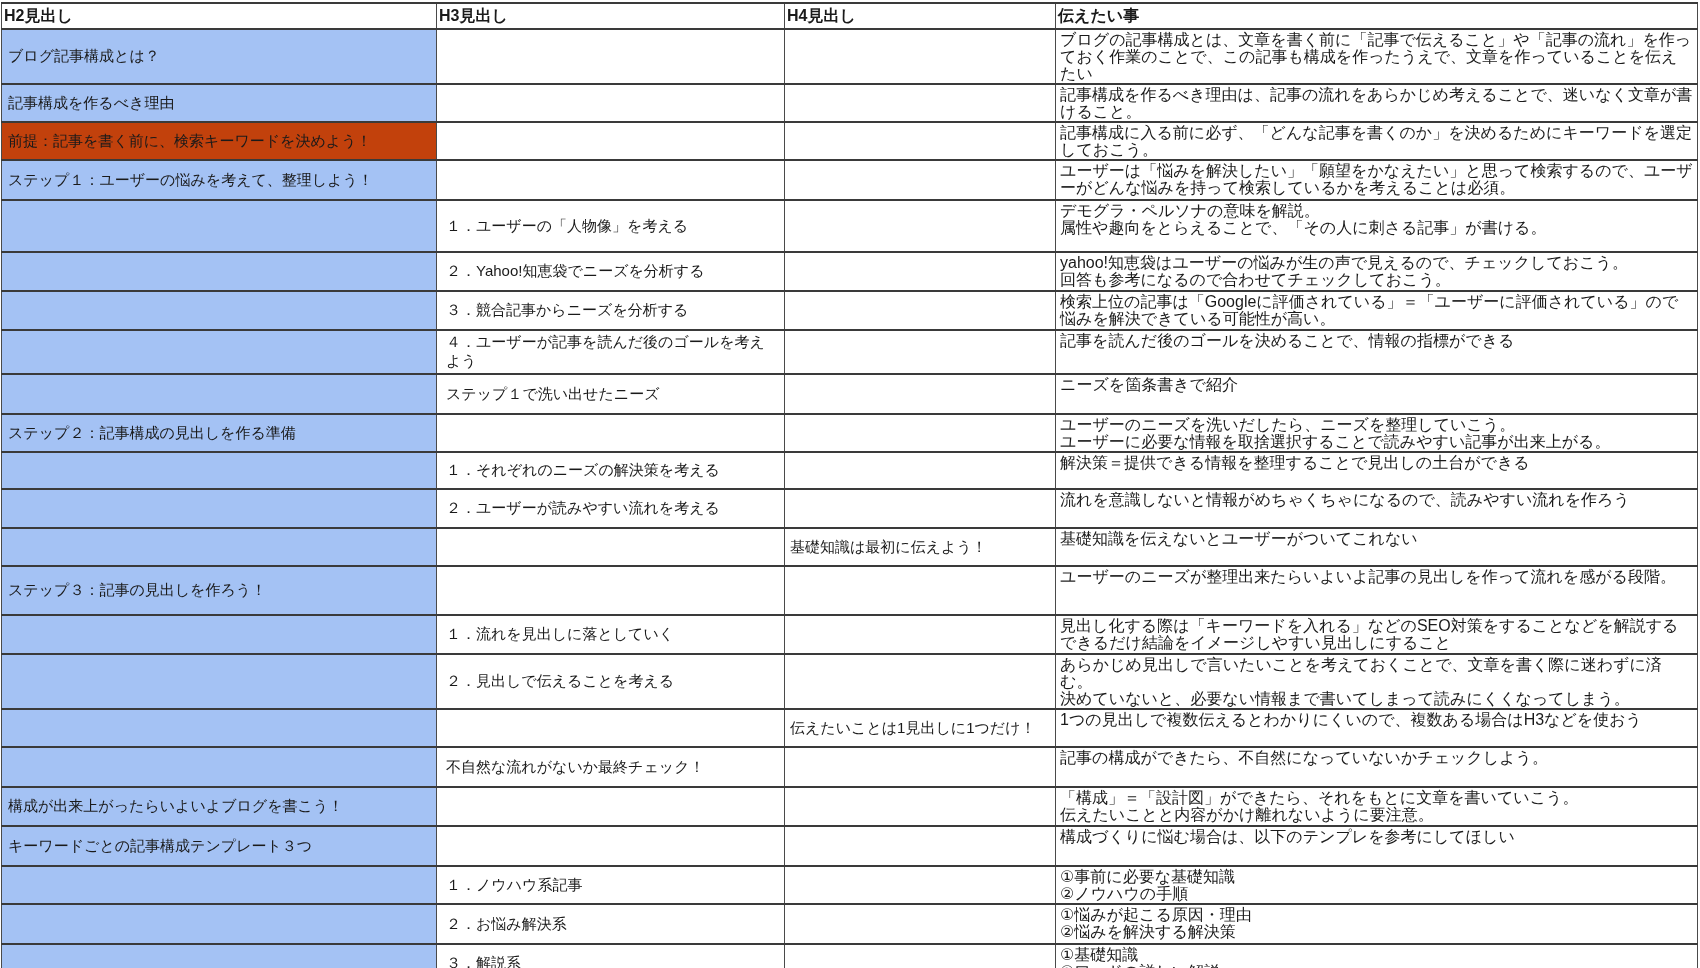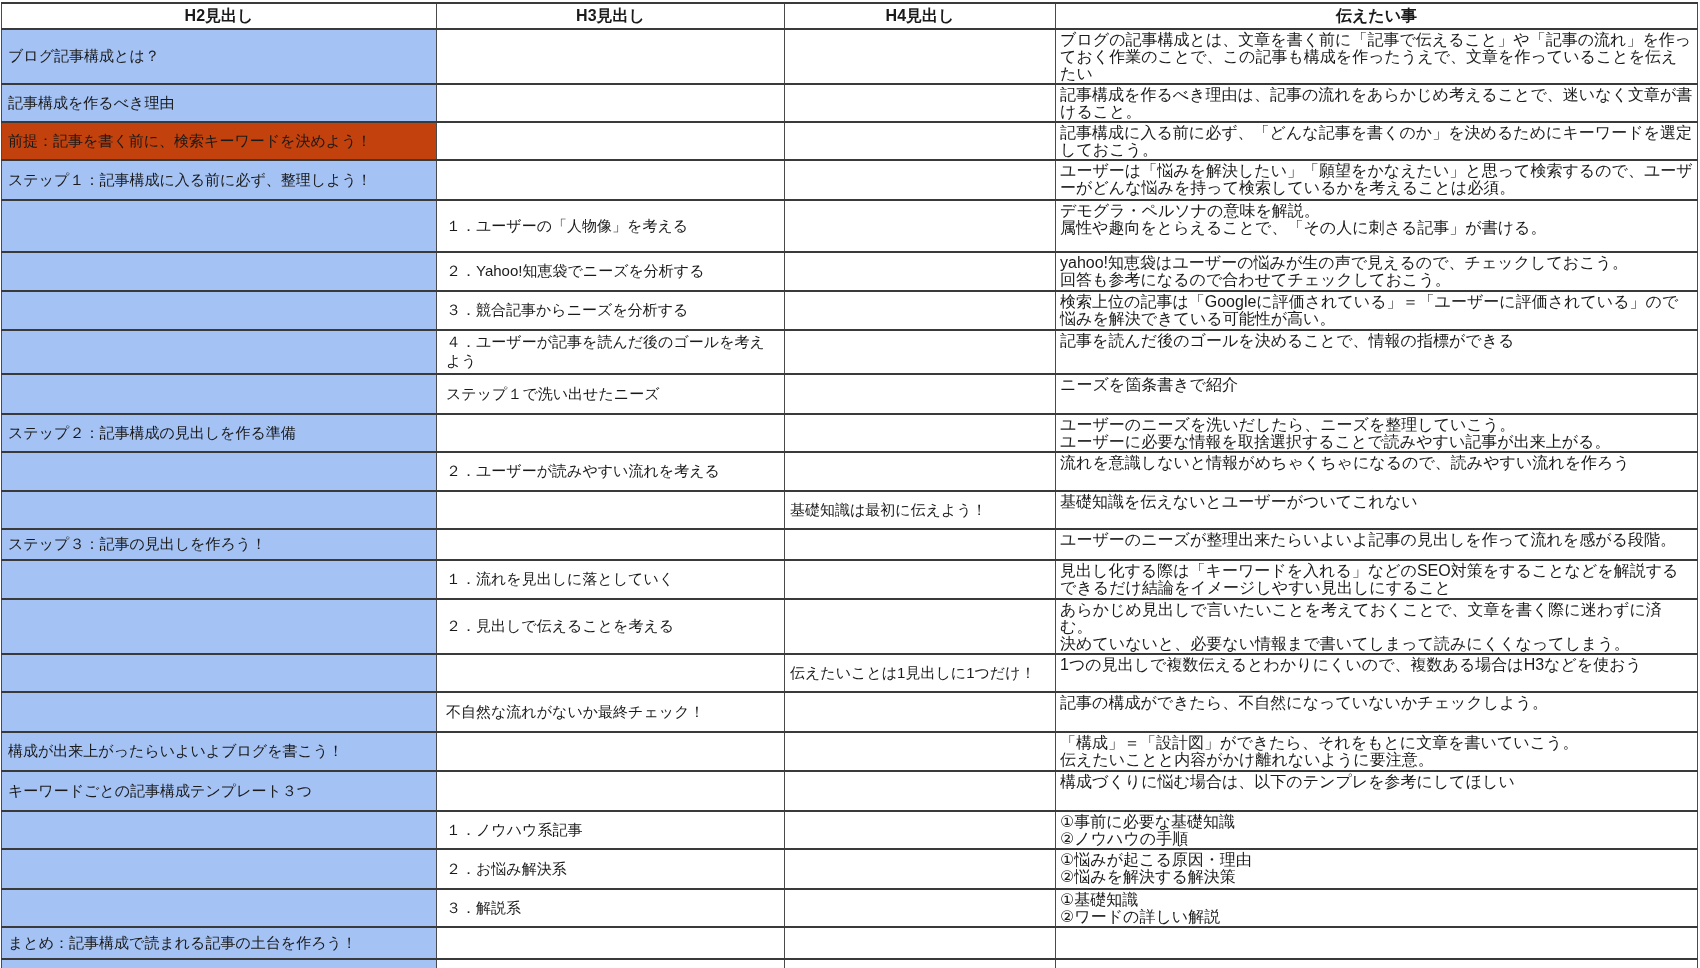--- a/index.html
+++ b/index.html
@@ -11,21 +11,21 @@
     border-right:1px solid #4a4a4a;
     border-top:2px solid #3a3a3a;
     border-bottom:2px solid #3a3a3a;
     overflow:hidden;
     box-sizing:border-box;
   }
   .grid th{
     height:26px;
     font-size:16px;
     font-weight:bold;
-    text-align:center;
+    text-align:left;
     vertical-align:middle;
     background:#ffffff;
     padding:1px 2px;
   }
   .cell-h2{font-size:15px;vertical-align:middle;padding:2px 6px;}
   .cell-h3{font-size:15px;vertical-align:middle;padding:2px 9px;}
   .cell-h4{font-size:15px;vertical-align:middle;padding:2px 5px;}
   .cell-msg{font-size:16px;vertical-align:top;padding:1px 4px;line-height:17px;}
   .cell-text{white-space:pre-wrap;display:inline-block;width:100%;}
 </style>
@@ -61,21 +61,21 @@
           <td class="cell-h4"><span class="cell-text"></span></td>
           <td class="cell-msg"><span class="cell-text">記事構成を作るべき理由は、記事の流れをあらかじめ考えることで、迷いなく文章が書けること。</span></td>
         </tr>
         <tr style="height: 38px;">
           <td class="cell-h2" style="background: #c2410c;"><span class="cell-text">前提：記事を書く前に、検索キーワードを決めよう！</span></td>
           <td class="cell-h3"><span class="cell-text"></span></td>
           <td class="cell-h4"><span class="cell-text"></span></td>
           <td class="cell-msg"><span class="cell-text">記事構成に入る前に必ず、「どんな記事を書くのか」を決めるためにキーワードを選定しておこう。</span></td>
         </tr>
         <tr style="height: 40px;">
-          <td class="cell-h2" style="background: rgb(164, 194, 244);"><span class="cell-text">ステップ１：記事構成に入る前に必ず、整理しよう！</span></td>
+          <td class="cell-h2" style="background: rgb(164, 194, 244);"><span class="cell-text">ステップ１：ユーザーの悩みを考えて、整理しよう！</span></td>
           <td class="cell-h3"><span class="cell-text"></span></td>
           <td class="cell-h4"><span class="cell-text"></span></td>
           <td class="cell-msg"><span class="cell-text">ユーザーは「悩みを解決したい」「願望をかなえたい」と思って検索するので、ユーザーがどんな悩みを持って検索しているかを考えることは必須。</span></td>
         </tr>
         <tr style="height: 52px; margin-left: 17px;">
           <td class="cell-h2" style="background: rgb(164, 194, 244);"><span class="cell-text"></span></td>
           <td class="cell-h3"><span class="cell-text">１．ユーザーの「人物像」を考える</span></td>
           <td class="cell-h4"><span class="cell-text"></span></td>
           <td class="cell-msg"><span class="cell-text">デモグラ・ペルソナの意味を解説。
 属性や趣向をとらえることで、「その人に刺さる記事」が書ける。</span></td>
@@ -105,33 +105,39 @@
           <td class="cell-h4"><span class="cell-text"></span></td>
           <td class="cell-msg"><span class="cell-text">ニーズを箇条書きで紹介</span></td>
         </tr>
         <tr style="height: 34px; margin-top: 36px;">
           <td class="cell-h2" style="background: rgb(164, 194, 244);"><span class="cell-text">ステップ２：記事構成の見出しを作る準備</span></td>
           <td class="cell-h3"><span class="cell-text"></span></td>
           <td class="cell-h4"><span class="cell-text"></span></td>
           <td class="cell-msg"><span class="cell-text">ユーザーのニーズを洗いだしたら、ニーズを整理していこう。
 ユーザーに必要な情報を取捨選択することで読みやすい記事が出来上がる。</span></td>
         </tr>
+        <tr style="height: 37px;">
+          <td class="cell-h2" style="background: rgb(164, 194, 244);"><span class="cell-text"></span></td>
+          <td class="cell-h3"><span class="cell-text">１．それぞれのニーズの解決策を考える</span></td>
+          <td class="cell-h4"><span class="cell-text"></span></td>
+          <td class="cell-msg"><span class="cell-text">解決策＝提供できる情報を整理することで見出しの土台ができる</span></td>
+        </tr>
         <tr style="height: 39px;">
           <td class="cell-h2" style="background: rgb(164, 194, 244);"><span class="cell-text"></span></td>
           <td class="cell-h3"><span class="cell-text">２．ユーザーが読みやすい流れを考える</span></td>
           <td class="cell-h4"><span class="cell-text"></span></td>
           <td class="cell-msg"><span class="cell-text">流れを意識しないと情報がめちゃくちゃになるので、読みやすい流れを作ろう</span></td>
         </tr>
         <tr style="height: 38px;">
           <td class="cell-h2" style="background: rgb(164, 194, 244);"><span class="cell-text"></span></td>
           <td class="cell-h3"><span class="cell-text"></span></td>
           <td class="cell-h4"><span class="cell-text">基礎知識は最初に伝えよう！</span></td>
           <td class="cell-msg"><span class="cell-text">基礎知識を伝えないとユーザーがついてこれない</span></td>
         </tr>
-        <tr style="height: 31px;">
+        <tr style="height: 49px;">
           <td class="cell-h2" style="background: rgb(164, 194, 244);"><span class="cell-text">ステップ３：記事の見出しを作ろう！</span></td>
           <td class="cell-h3"><span class="cell-text"></span></td>
           <td class="cell-h4"><span class="cell-text"></span></td>
           <td class="cell-msg"><span class="cell-text">ユーザーのニーズが整理出来たらいよいよ記事の見出しを作って流れを感がる段階。</span></td>
         </tr>
         <tr style="height: 39px;">
           <td class="cell-h2" style="background: rgb(164, 194, 244);"><span class="cell-text"></span></td>
           <td class="cell-h3"><span class="cell-text">１．流れを見出しに落としていく</span></td>
           <td class="cell-h4"><span class="cell-text"></span></td>
           <td class="cell-msg"><span class="cell-text">見出し化する際は「キーワードを入れる」などのSEO対策をすることなどを解説する

